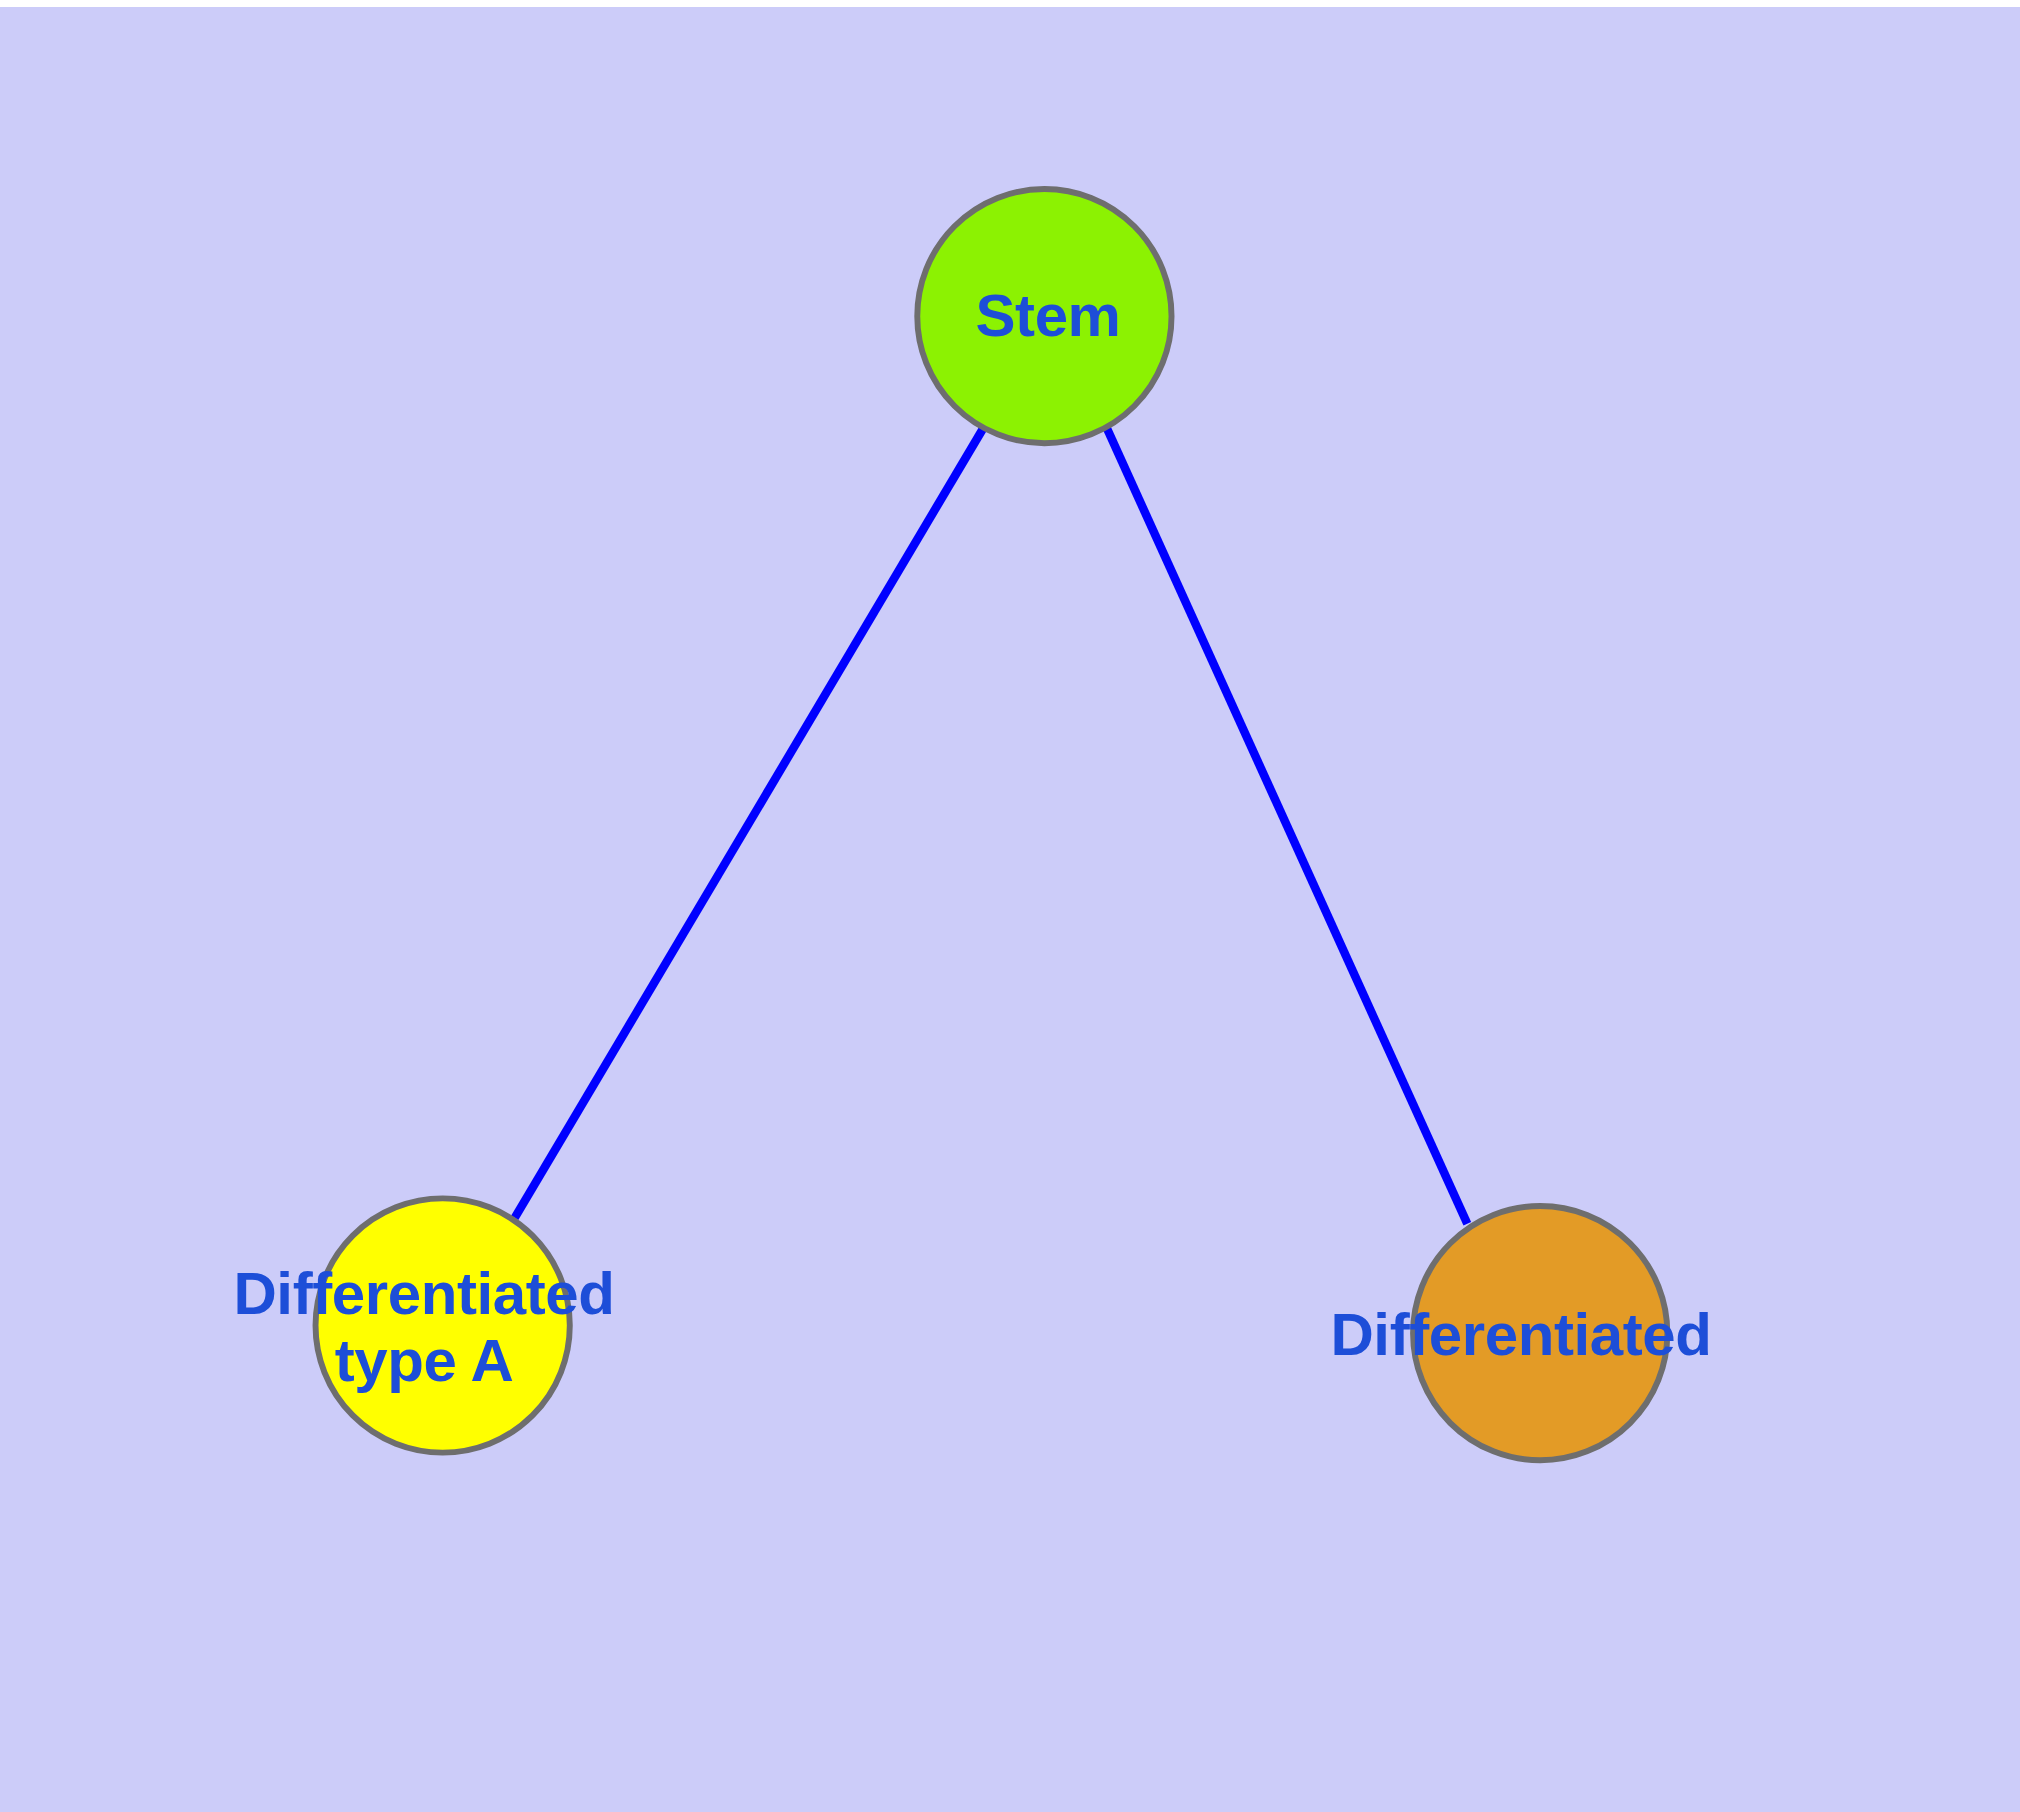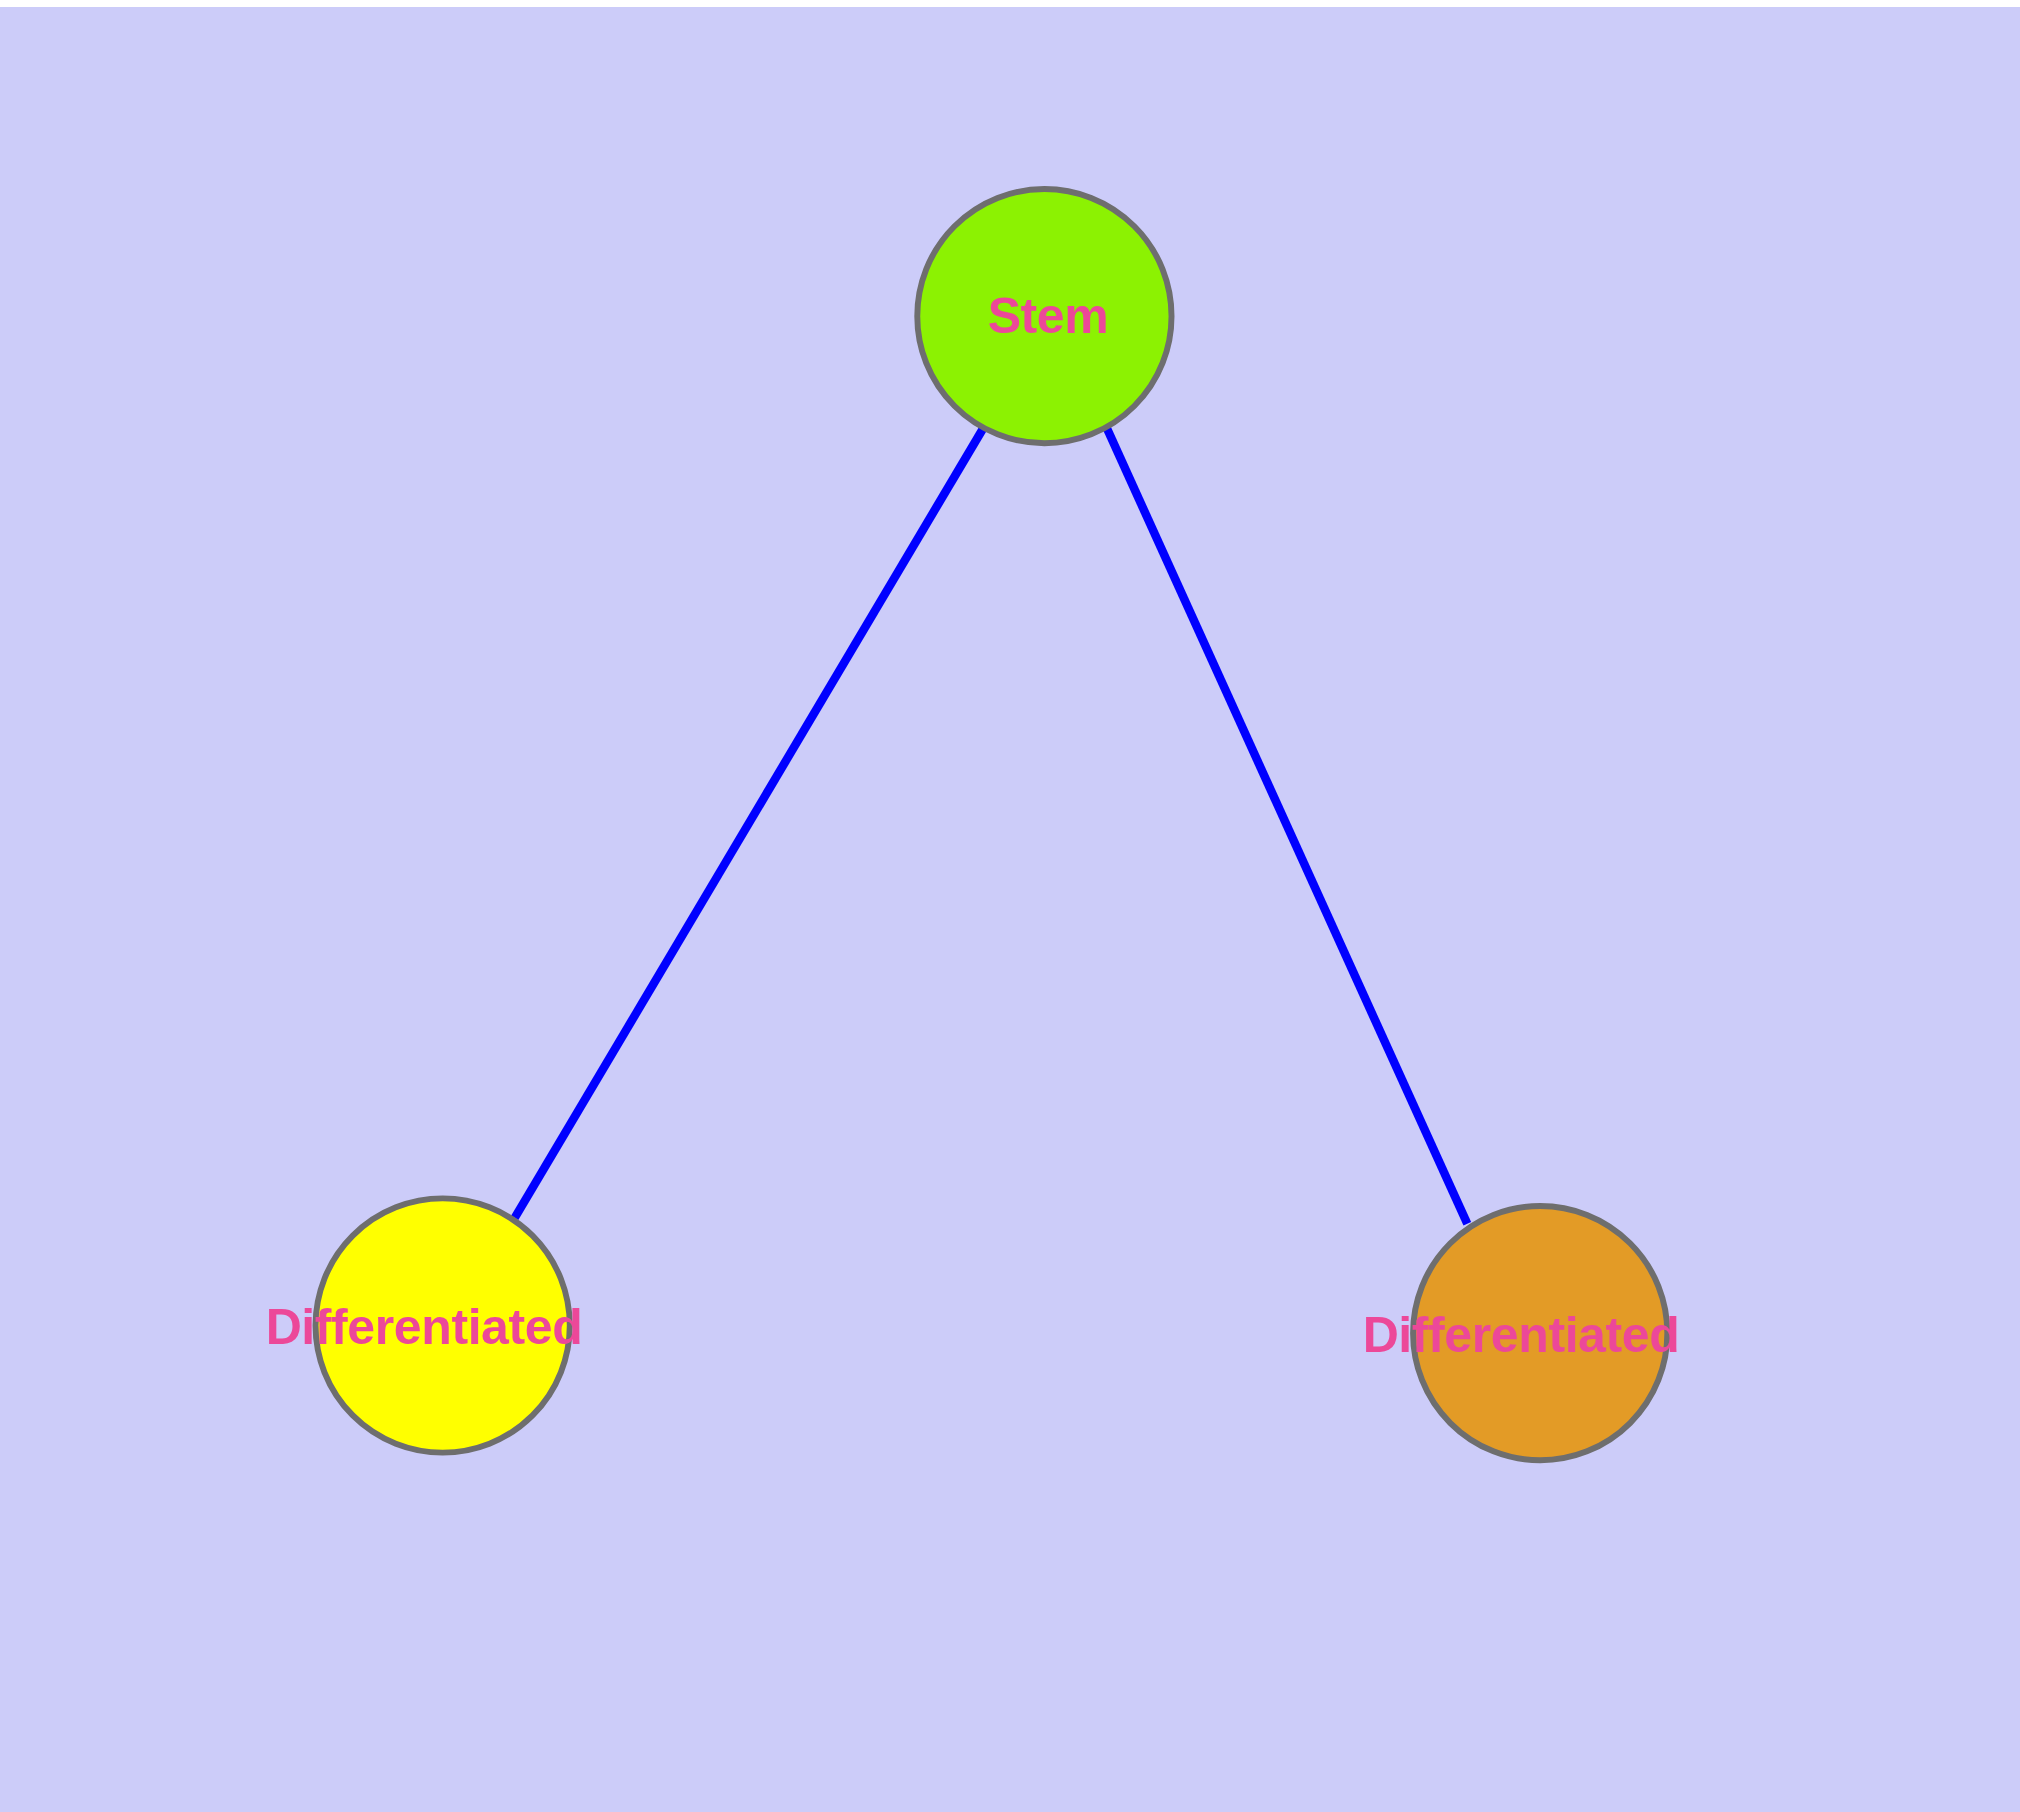--- a/index.html
+++ b/index.html
@@ -25,24 +25,24 @@
   }
   #graph-svg {
     position: absolute;
     left: 0;
     top: 0;
     width: 2021px;
     height: 1812px;
   }
   .node-label {
     position: absolute;
-    color: #ec4899;
+    color: #1d4ed8;
     font-family: "Liberation Sans", sans-serif;
     font-weight: bold;
-    font-size: 50px;
+    font-size: 60px;
     line-height: 1.12;
     text-align: center;
     white-space: nowrap;
     letter-spacing: -0.4px;
     transform: translate(-50%, -50%);
     pointer-events: none;
   }
 </style>
 </head>
 <body>
@@ -62,20 +62,21 @@
       <circle cx="1817" cy="1573" r="150" fill="#e39b26" stroke="#6e6e6e" stroke-width="7"></circle>
     </g>
   </svg>
 
   <div class="node-label" style="left:1048px; top:316px;">
     <div>Stem</div>
   </div>
 
   <div class="node-label" style="left:424px; top:1327px;">
     <div>Differentiated</div>
+    <div>type A</div>
   </div>
 
   <div class="node-label" style="left:1521px; top:1335px;">
     <div>Differentiated</div>
   </div>
 
 </div>
 
 
 </body></html>

